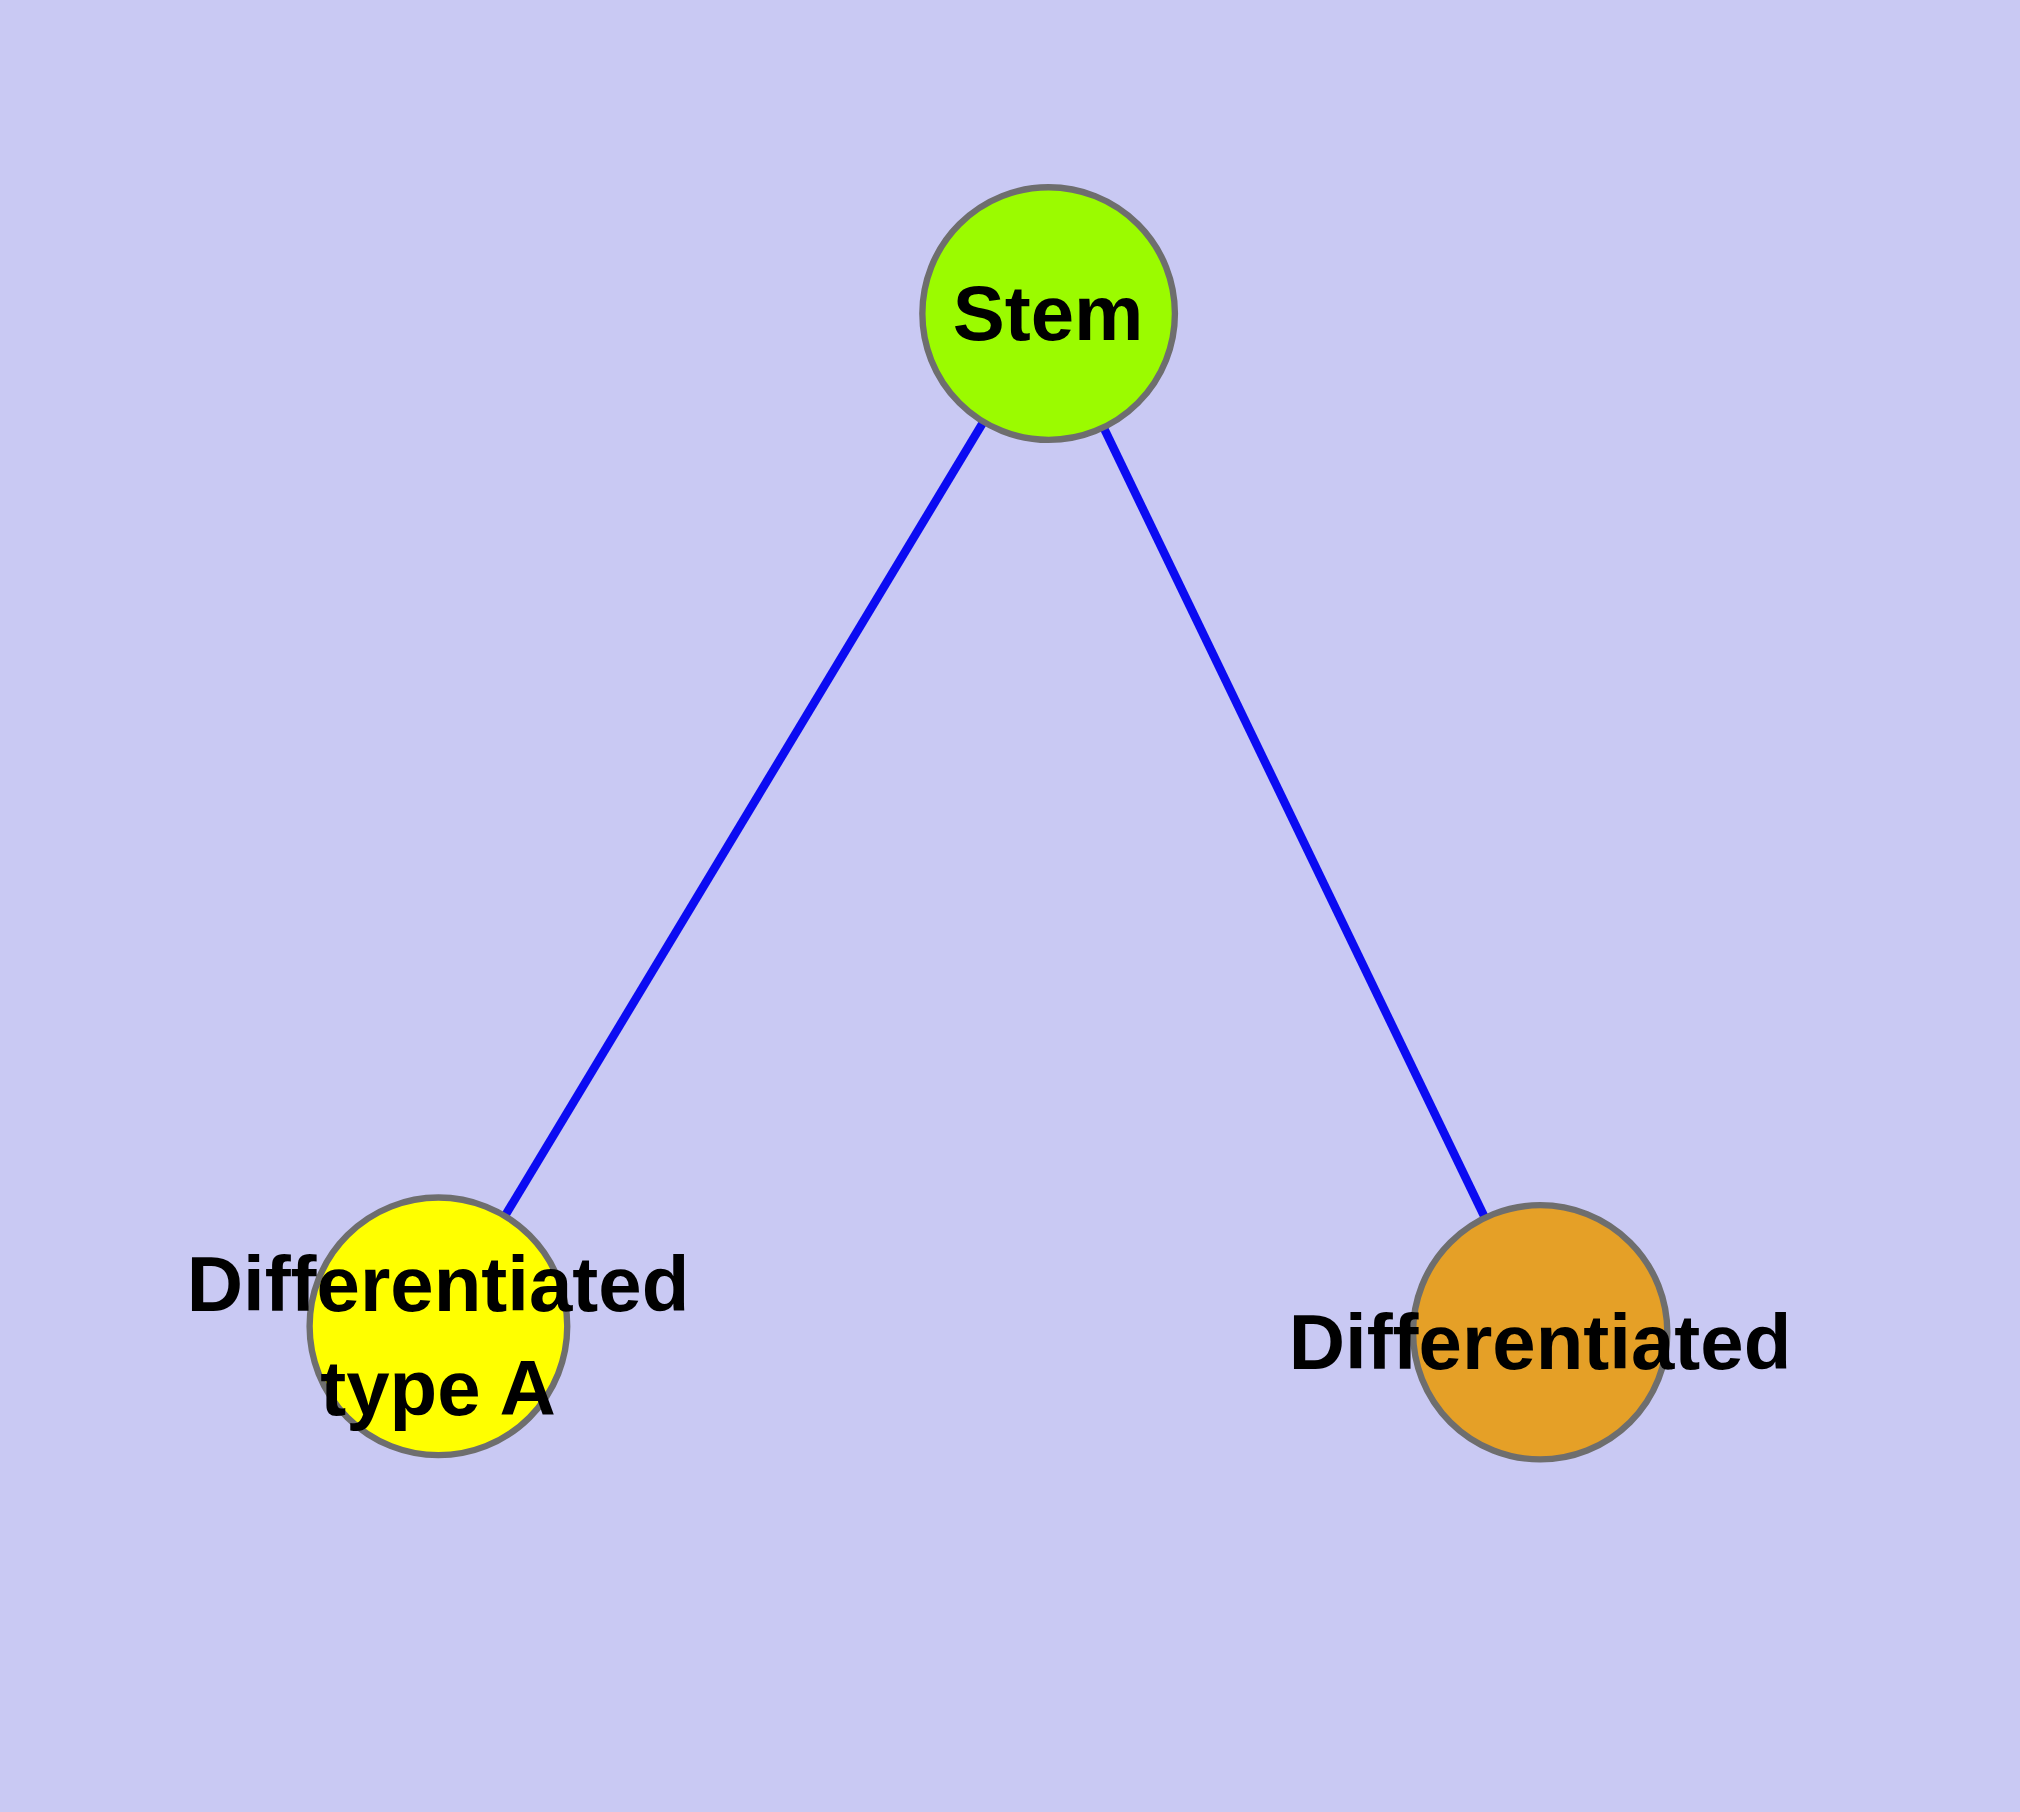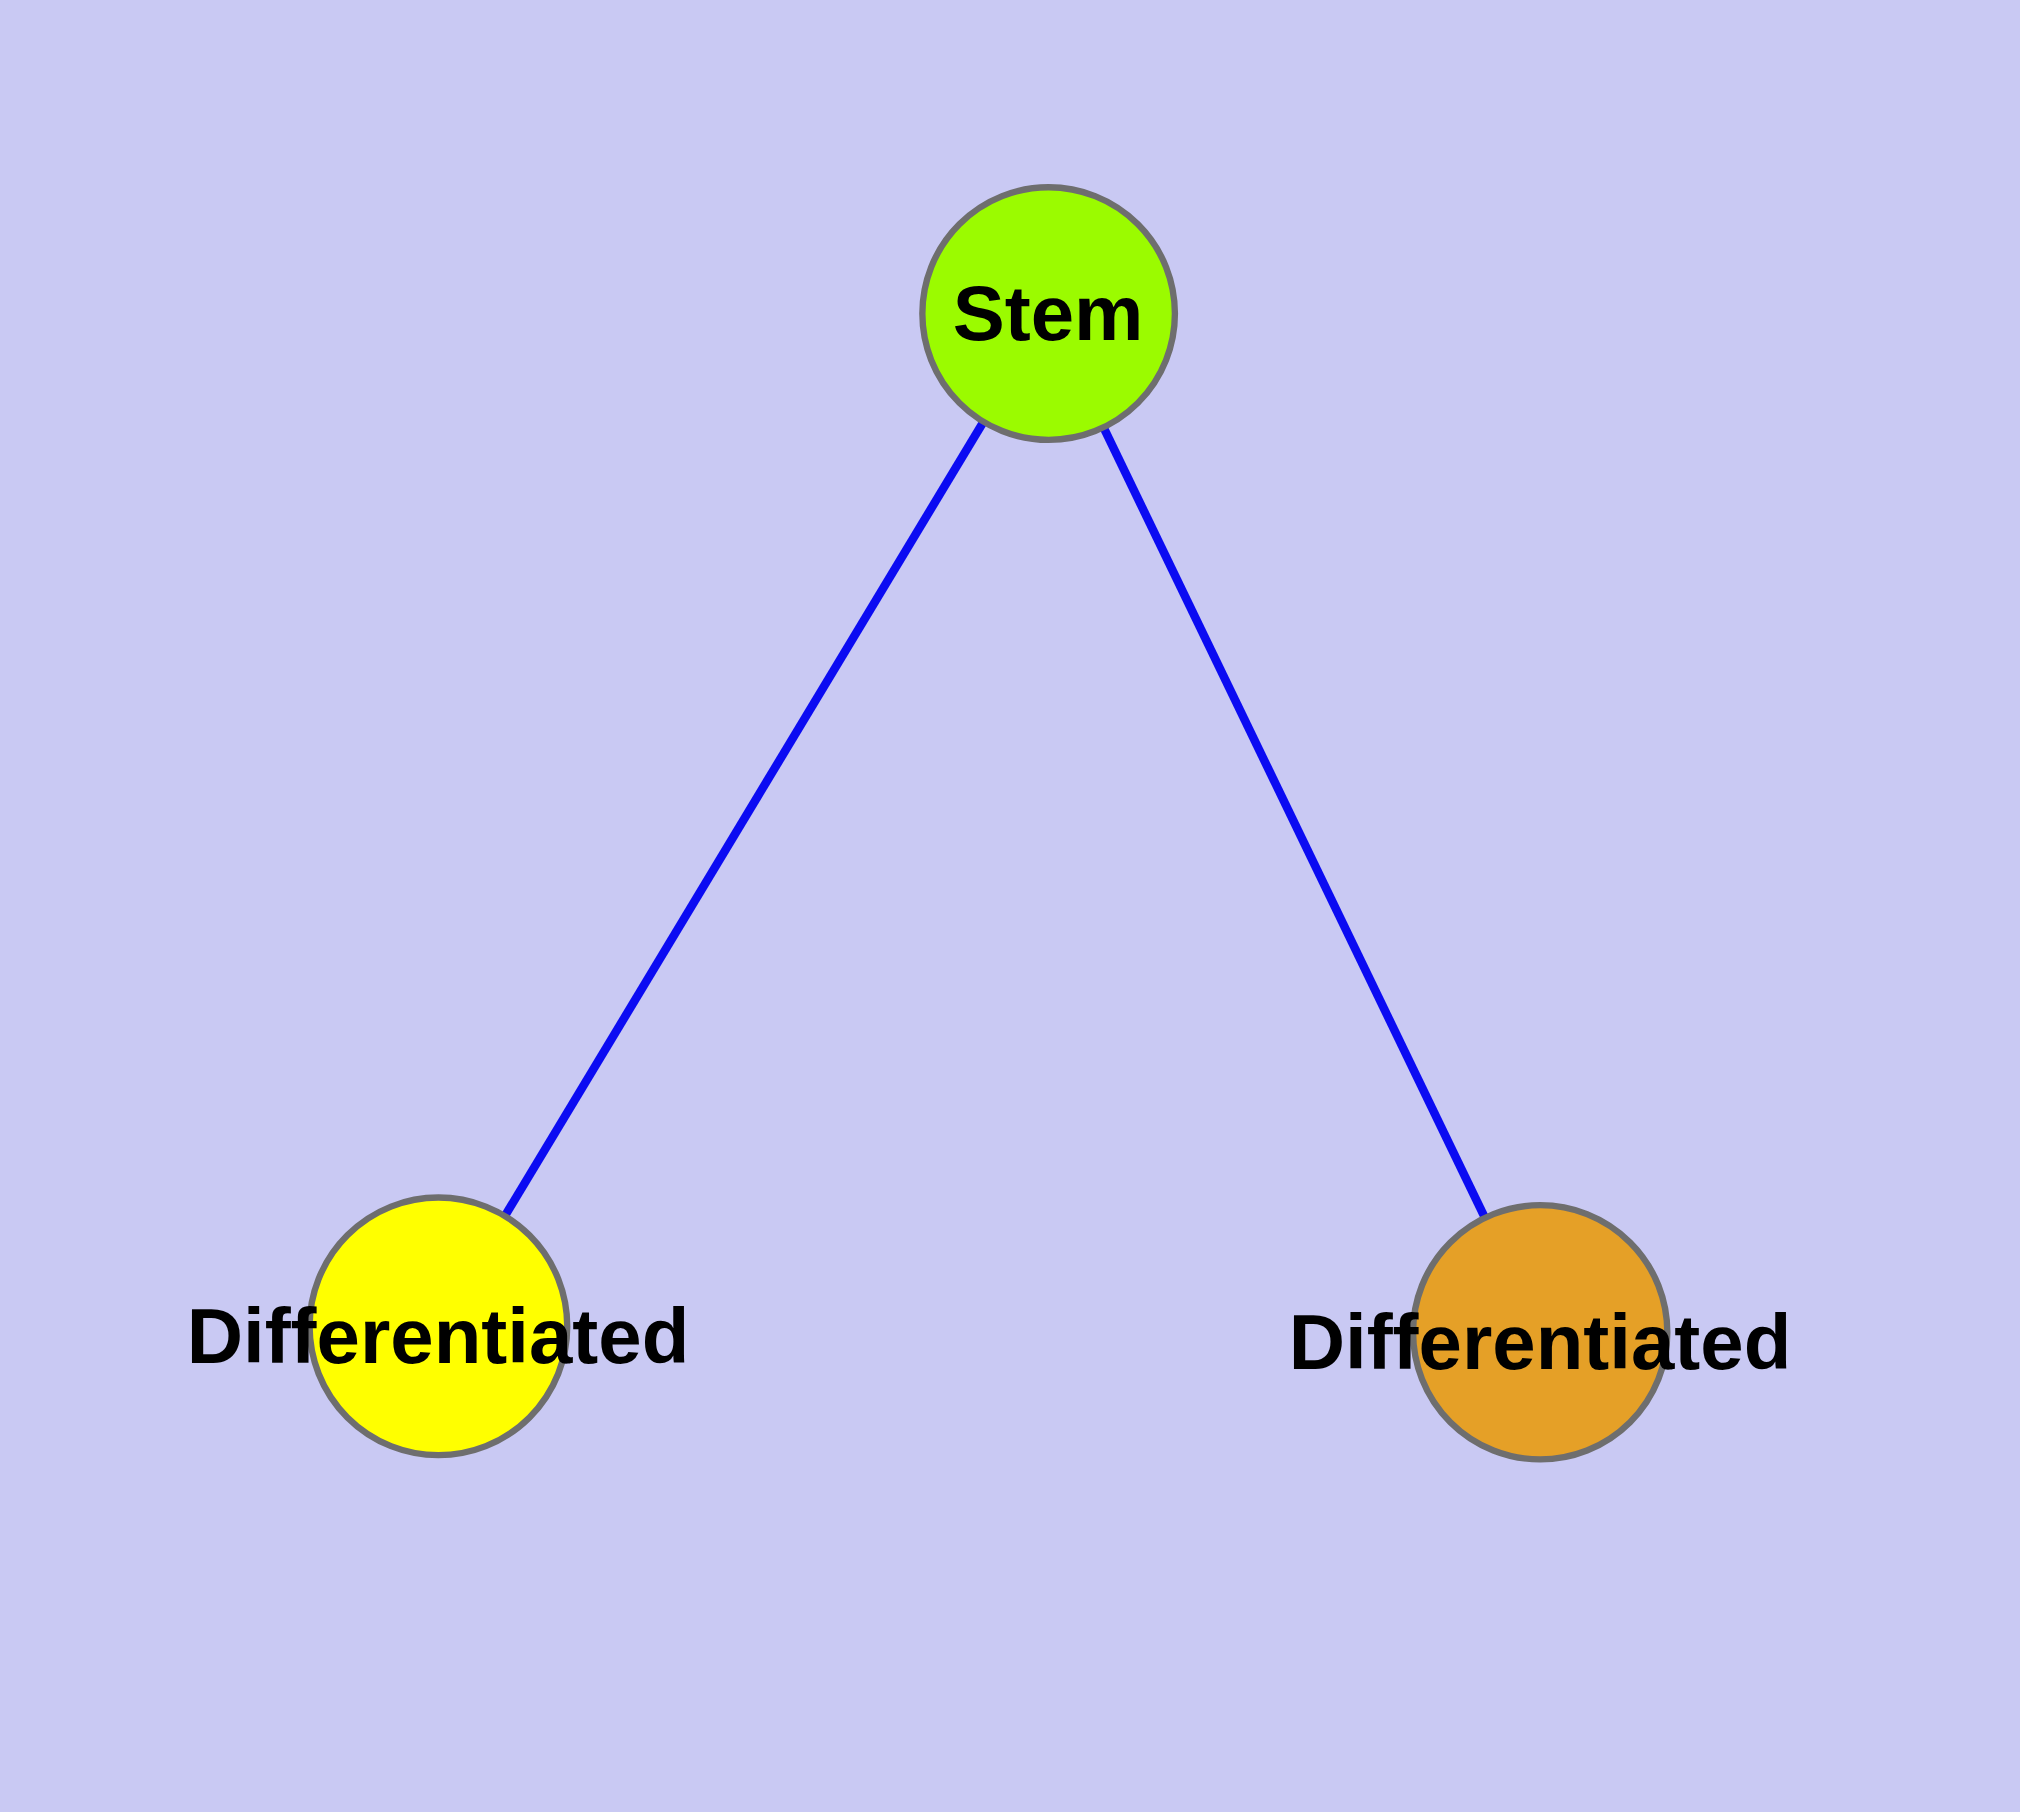--- a/index.html
+++ b/index.html
@@ -46,19 +46,20 @@
       <circle cx="517" cy="1565" r="152" fill="#FFFF00" stroke="#6E6E6E" stroke-width="7.5"></circle>
       <circle cx="1817" cy="1572" r="150" fill="#E5A027" stroke="#6E6E6E" stroke-width="7.5"></circle>
     </svg>
 
   <div class="node-label" id="label-stem" style="left: 1048px; top: 314px; color: rgb(0, 0, 0);">
     <span>Stem</span>
   </div>
 
   <div class="node-label" id="label-differentiated-type-a" style="left: 438px; top: 1337px; color: rgb(0, 0, 0);">
     <span>Differentiated</span>
+    <span>type A</span>
   </div>
 
   <div class="node-label" id="label-differentiated-type-b" style="left: 1540px; top: 1343px; color: rgb(0, 0, 0);">
     <span>Differentiated</span>
   </div>
 </div>
 
 
 </body></html>

